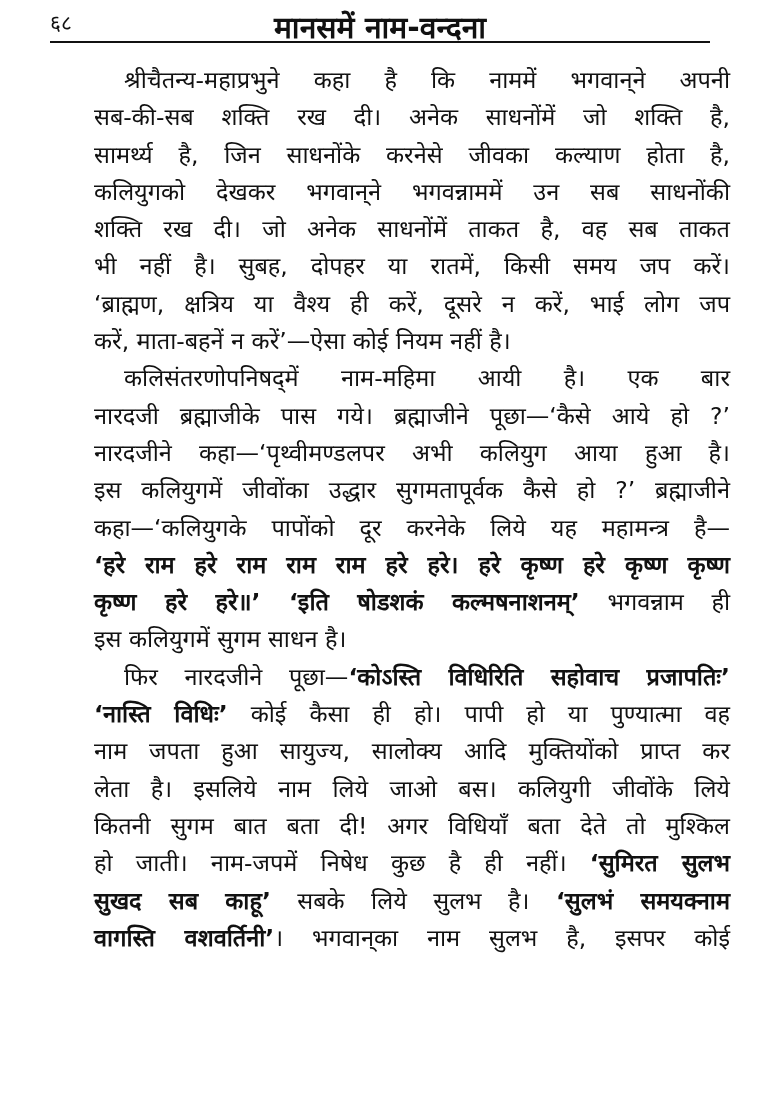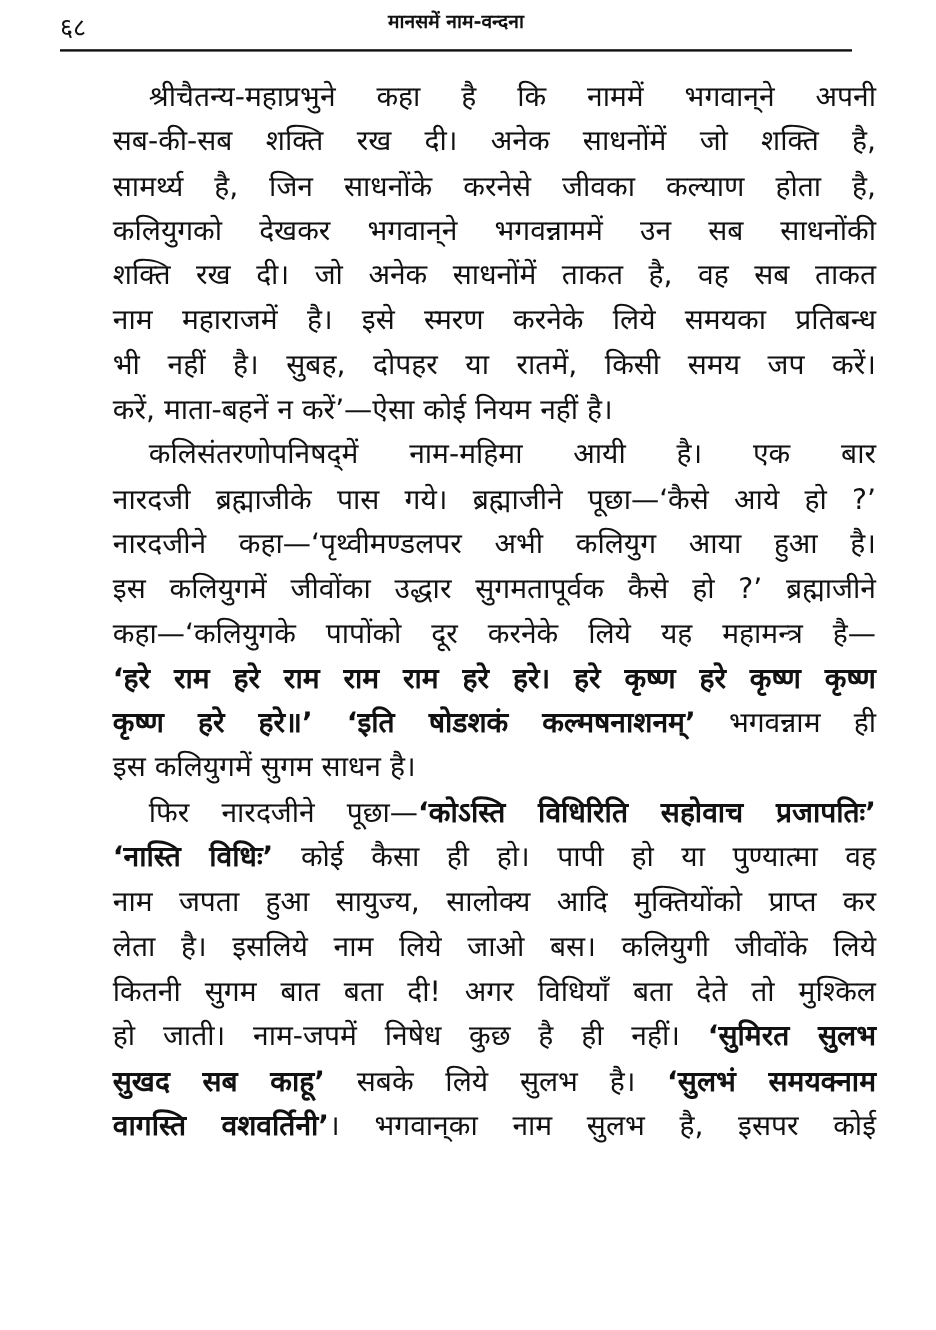--- a/index.html
+++ b/index.html
@@ -1,20 +1,20 @@
 <!DOCTYPE html>
 <html><head>
 <meta charset="utf-8">
 <style>
   html, body { margin: 0; padding: 0; background: #ffffff; }
   body { width: 780px; height: 1108px; overflow: hidden; position: relative; color: #111; }
   .page { position: absolute; left: 0; top: 0; width: 780px; height: 1108px; background: #fff; padding-left: 10px; }
   .header { position: absolute; left: 50px; top: 4px; width: 660px; height: 36px; }
   .page-num { position: absolute; left: 0; top: 4px; font-family: "DejaVu Sans", sans-serif; font-size: 21px; }
-  .running-title { position: absolute; left: 0; right: 0; top: 2px; text-align: center; font-family: "DejaVu Sans", sans-serif; font-size: 16px; font-weight: bold; }
+  .running-title { position: absolute; left: 0; right: 0; top: 2px; text-align: center; font-family: "DejaVu Sans", sans-serif; font-size: 30px; font-weight: bold; }
   .rule { position: absolute; left: 50px; top: 41px; width: 660px; height: 0; border-top: 2px solid #111; }
   .body-text { position: absolute; left: 74px; top: 62px; width: 636px; font-family: "DejaVu Sans", sans-serif; font-size: 23.5px; line-height: 37.3px; margin-left: 20px; }
   .line { white-space: nowrap; height: 37.3px; text-align: justify; text-align-last: justify; }
   .line.last { text-align-last: left; }
   .line.indent { padding-left: 30px; }
   b { font-weight: bold; }
 </style>
 </head>
 <body>
 
@@ -23,22 +23,22 @@
     <span class="page-num">६८</span>
     <div class="running-title">मानसमें नाम-वन्दना</div>
   </div>
   <div class="rule"></div>
   <div class="body-text" id="body-text">
       <div class="line indent"><span>श्रीचैतन्य-महाप्रभुने कहा है कि नाममें भगवान्‌ने अपनी</span></div>
       <div class="line"><span>सब-की-सब शक्ति रख दी। अनेक साधनोंमें जो शक्ति है,</span></div>
       <div class="line"><span>सामर्थ्य है, जिन साधनोंके करनेसे जीवका कल्याण होता है,</span></div>
       <div class="line"><span>कलियुगको देखकर भगवान्‌ने भगवन्नाममें उन सब साधनोंकी</span></div>
       <div class="line"><span>शक्ति रख दी। जो अनेक साधनोंमें ताकत है, वह सब ताकत</span></div>
-      <div class="line"><span>नाम महाराजमें है। इसे स्मरण करनेके लिये समयका प्रतिबन्ध</span></div>
       <div class="line"><span>भी नहीं है। सुबह, दोपहर या रातमें, किसी समय जप करें।</span></div>
+      <div class="line"><span>‘ब्राह्मण, क्षत्रिय या वैश्य ही करें, दूसरे न करें, भाई लोग जप</span></div>
       <div class="line last"><span>करें, माता-बहनें न करें’—ऐसा कोई नियम नहीं है।</span></div>
       <div class="line indent"><span>कलिसंतरणोपनिषद्‌में नाम-महिमा आयी है। एक बार</span></div>
       <div class="line"><span>नारदजी ब्रह्माजीके पास गये। ब्रह्माजीने पूछा—‘कैसे आये हो ?’</span></div>
       <div class="line"><span>नारदजीने कहा—‘पृथ्वीमण्डलपर अभी कलियुग आया हुआ है।</span></div>
       <div class="line"><span>इस कलियुगमें जीवोंका उद्धार सुगमतापूर्वक कैसे हो ?’ ब्रह्माजीने</span></div>
       <div class="line"><span>कहा—‘कलियुगके पापोंको दूर करनेके लिये यह महामन्त्र है—</span></div>
       <div class="line"><b>‘हरे राम हरे राम राम राम हरे हरे। हरे कृष्ण हरे कृष्ण कृष्ण</b></div>
       <div class="line"><b>कृष्ण हरे हरे॥’ ‘इति षोडशकं कल्मषनाशनम्’</b><span> भगवन्नाम ही</span></div>
       <div class="line last"><span>इस कलियुगमें सुगम साधन है।</span></div>
       <div class="line indent"><span>फिर नारदजीने पूछा—</span><b>‘कोऽस्ति विधिरिति सहोवाच प्रजापतिः’</b></div>

